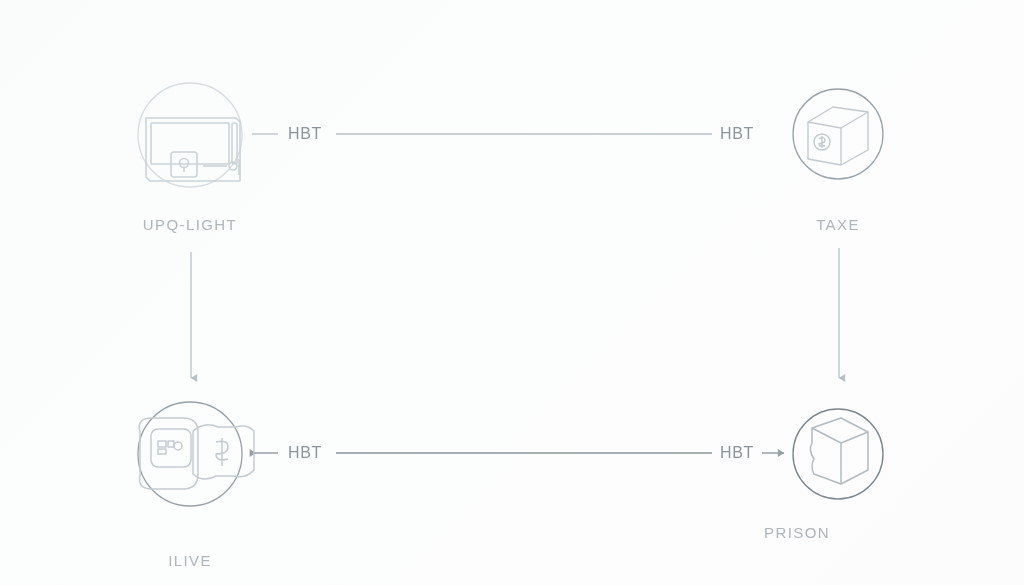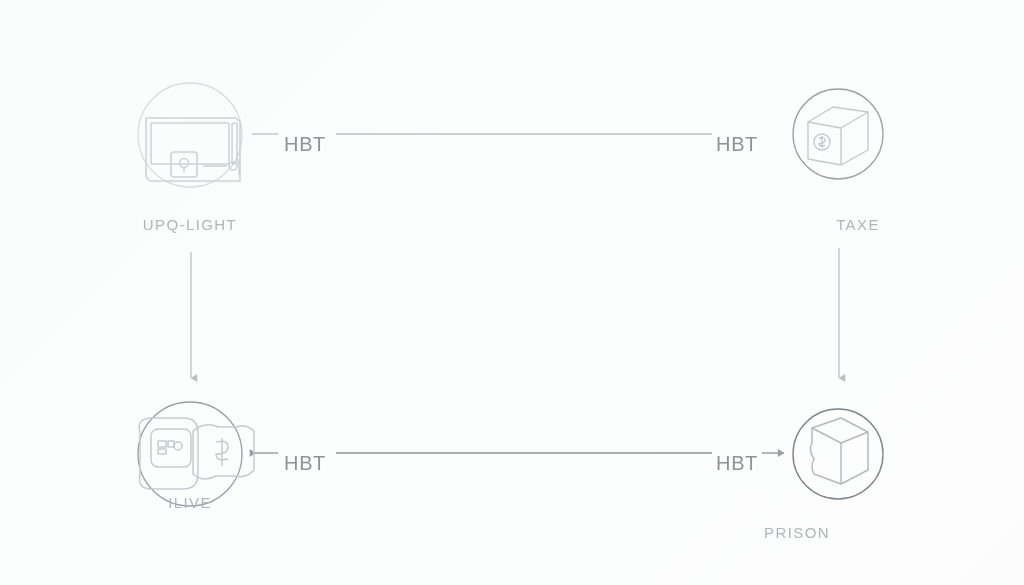--- a/index.html
+++ b/index.html
@@ -32,27 +32,26 @@
     font-size: 15px;
     letter-spacing: 1.4px;
     color: #aeb6bb;
     white-space: nowrap;
     transform: translateX(-50%);
     text-align: center;
   }
   .edge-label {
     position: absolute;
     font-family: "Liberation Sans", sans-serif;
-    font-size: 20px;
+    font-size: 16px;
     letter-spacing: 0.6px;
     color: #8b9499;
     white-space: nowrap;
     transform: translate(-50%, -50%);
     background: transparent;
-    margin-top: 10px;
   }
   .node-hit {
     position: absolute;
     border-radius: 50%;
     transform: translate(-50%, -50%);
   }
 </style>
 </head>
 <body>
 
@@ -139,23 +138,23 @@
         <path d="M812,428 L841,418 L868,432 L868,470 L841,484 L814,474
                  Q810,466 814,459 Q808,450 812,443 Z"></path>
         <path d="M812,428 L841,443 L868,432"></path>
         <path d="M841,443 L841,484"></path>
       </g>
     </g>
   </svg>
 
   <div class="node-label" style="left:190px; top:216px;">UPQ-LIGHT</div>
 
-  <div class="node-label" style="left:858px; top:216px;">TAXE</div>
+  <div class="node-label" style="left:838px; top:216px;">TAXE</div>
 
-  <div class="node-label" style="left:190px; top:494px;">ILIVE</div>
+  <div class="node-label" style="left:190px; top:552px;">ILIVE</div>
 
   <div class="node-label" style="left:797px; top:524px;">PRISON</div>
 
   <div class="edge-label" style="left:305px; top:134px;">HBT</div>
 
   <div class="edge-label" style="left:737px; top:134px;">HBT</div>
 
   <div class="edge-label" style="left:305px; top:453px;">HBT</div>
 
   <div class="edge-label" style="left:737px; top:453px;">HBT</div>

